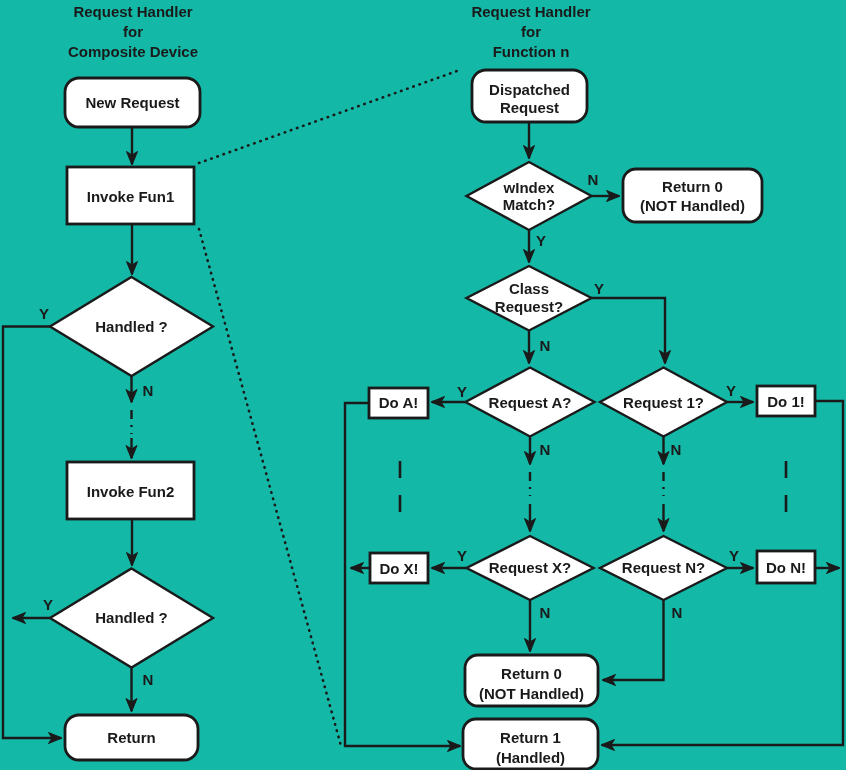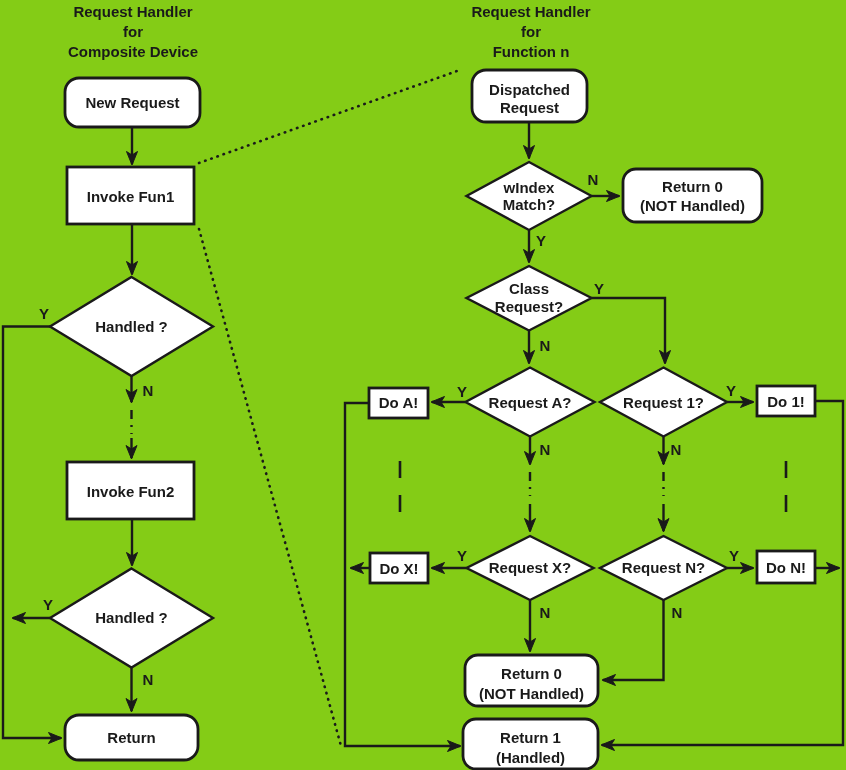--- a/index.html
+++ b/index.html
@@ -1,16 +1,16 @@
 <!DOCTYPE html>
 <html><head>
 <meta charset="utf-8">
 <style>
   html, body { margin: 0; padding: 0; background: #ffffff; }
-  .canvas { width: 846px; height: 770px; position: relative; background: #84cc16; }
+  .canvas { width: 846px; height: 770px; position: relative; background: #14b8a6; }
   svg { display: block; }
   .lbl {
     font-family: "Liberation Sans", sans-serif;
     font-size: 15px;
     font-weight: 700;
     fill: #1a1a1a;
   }
   .title { font-size: 15px; }
   .shape { fill: #ffffff; stroke: #1a1a1a; stroke-width: 2.8; }
   .diamond { fill: #ffffff; stroke: #1a1a1a; stroke-width: 2.4; }

